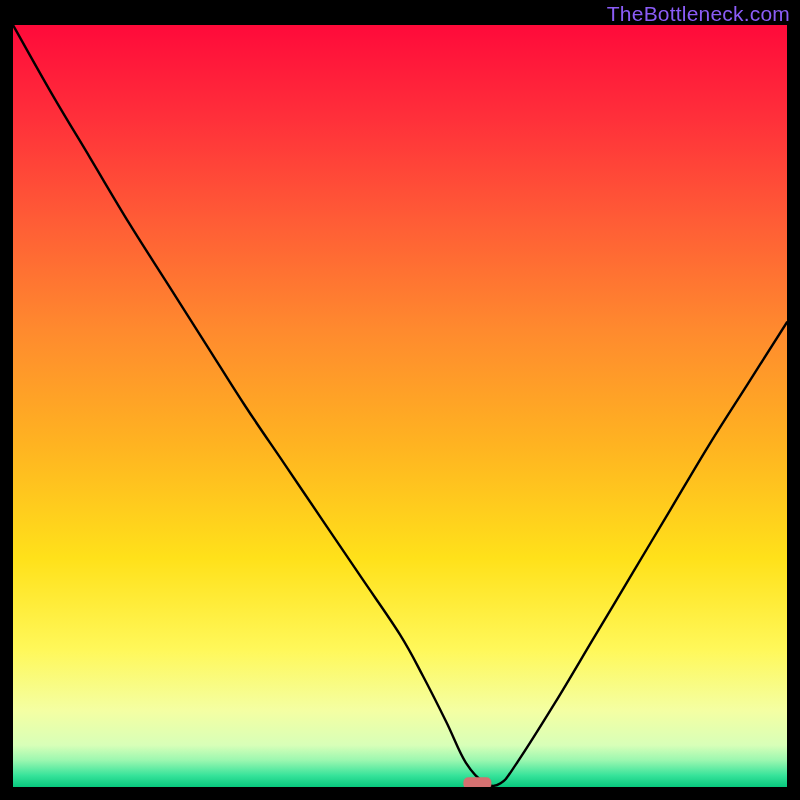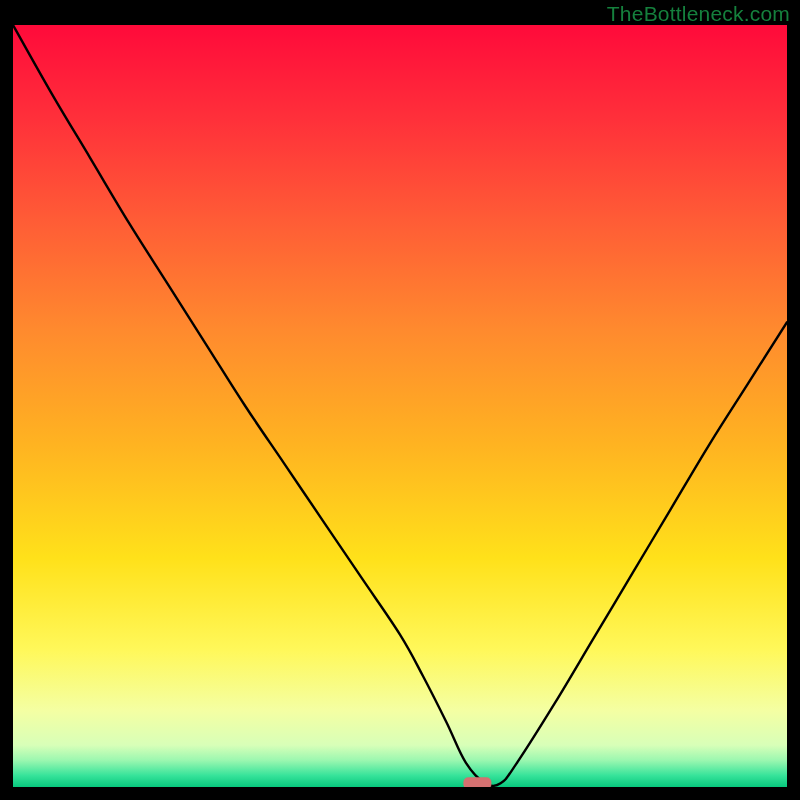--- a/index.html
+++ b/index.html
@@ -27,21 +27,21 @@
   }
   .plot svg {
     display: block;
     width: 774px;
     height: 762px;
   }
   .watermark {
     position: absolute;
     top: 2px;
     right: 10px;
-    color: #15803d;
+    color: #8b5cf6;
     font-size: 21px;
     font-weight: 500;
     letter-spacing: 0.2px;
     user-select: none;
   }
 </style>
 </head>
 <body>
 
 <div class="stage">

